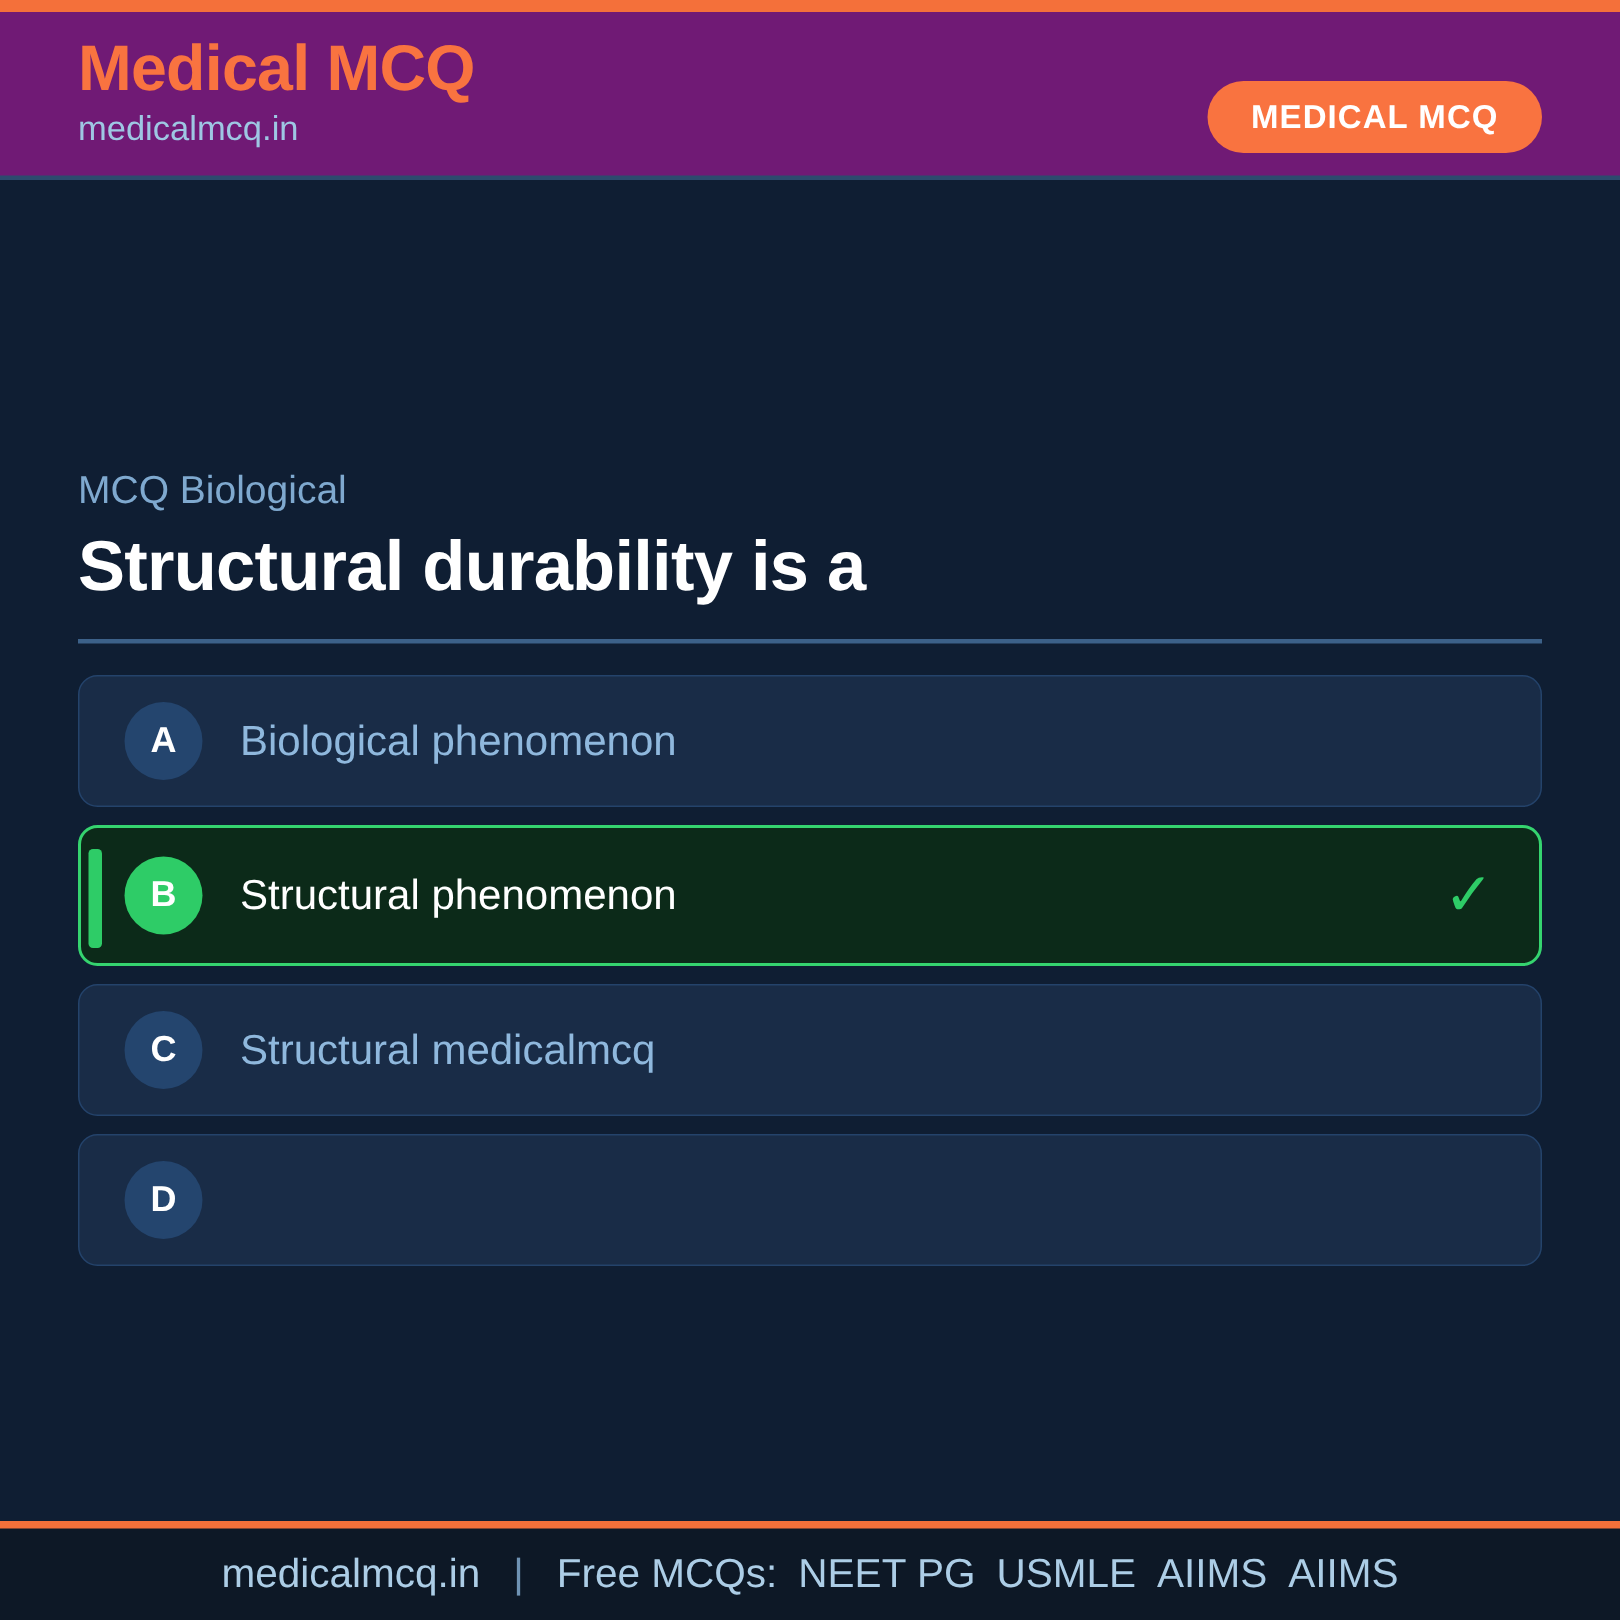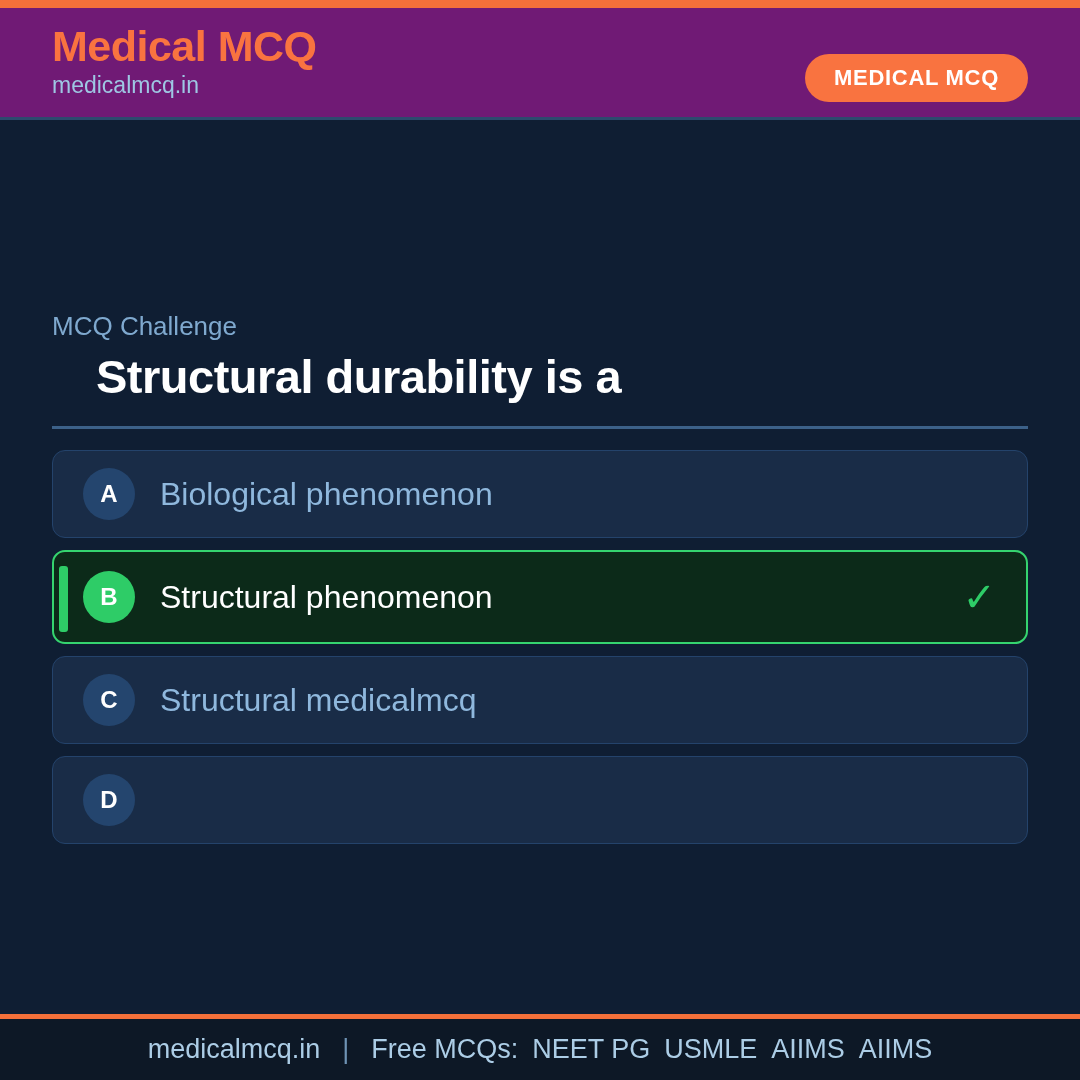--- a/index.html
+++ b/index.html
@@ -42,21 +42,21 @@
 
   
   .main{
     position:absolute; left:52px; top:310px; width:976px;
   }
   .eyebrow{
     font-size:26px; color:#7fa9cf; line-height:1.3; margin-bottom:6px;
   }
   .question{
     font-size:47px; font-weight:bold; color:#ffffff;
-    line-height:1.15; letter-spacing:-0.5px;margin-left:44px;
+    line-height:1.15; letter-spacing:-0.5px;
   }
   .divider{
     margin-top:22px; width:976px; height:3px; background:#3c6189;
   }
 
   
   .options{ margin-top:21px; }
   .option{
     position:relative;
     display:flex; align-items:center;
@@ -83,21 +83,21 @@
     width:52px; height:52px; border-radius:50%;
     background:#24456e; color:#ffffff;
     font-size:24px; font-weight:bold;
     display:flex; align-items:center; justify-content:center;
     margin-left:30px;
   }
   .option.selected .badge{ background:#2ecc67; margin-left:29px; }
 
   .opt-text{
     margin-left:25px;
-    font-size:32px; color:#8fb8dd; line-height:1.2;
+    font-size:28px; color:#8fb8dd; line-height:1.2;
   }
   .option.selected .opt-text{ color:#ffffff; }
 
   .check{
     margin-left:auto; margin-right:30px;
     color:#2ecc67; font-size:40px; line-height:1;
     display:none;
   }
   .option.selected .check{ display:block; }
 
@@ -124,21 +124,21 @@
 
 <div class="header">
   <div class="brand">
     <div class="brand-title">Medical MCQ</div>
     <div class="brand-sub">medicalmcq.in</div>
   </div>
   <div class="header-badge">MEDICAL MCQ</div>
 </div>
 
 <div class="main">
-  <div class="eyebrow">MCQ Challenge</div>
+  <div class="eyebrow">MCQ Biological</div>
   <div class="question">Structural durability is a</div>
   <div class="divider"></div>
 
   <div class="options">
 
     <div class="option">
 
       <div class="badge">A</div>
       <div class="opt-text">Biological phenomenon</div>
 

